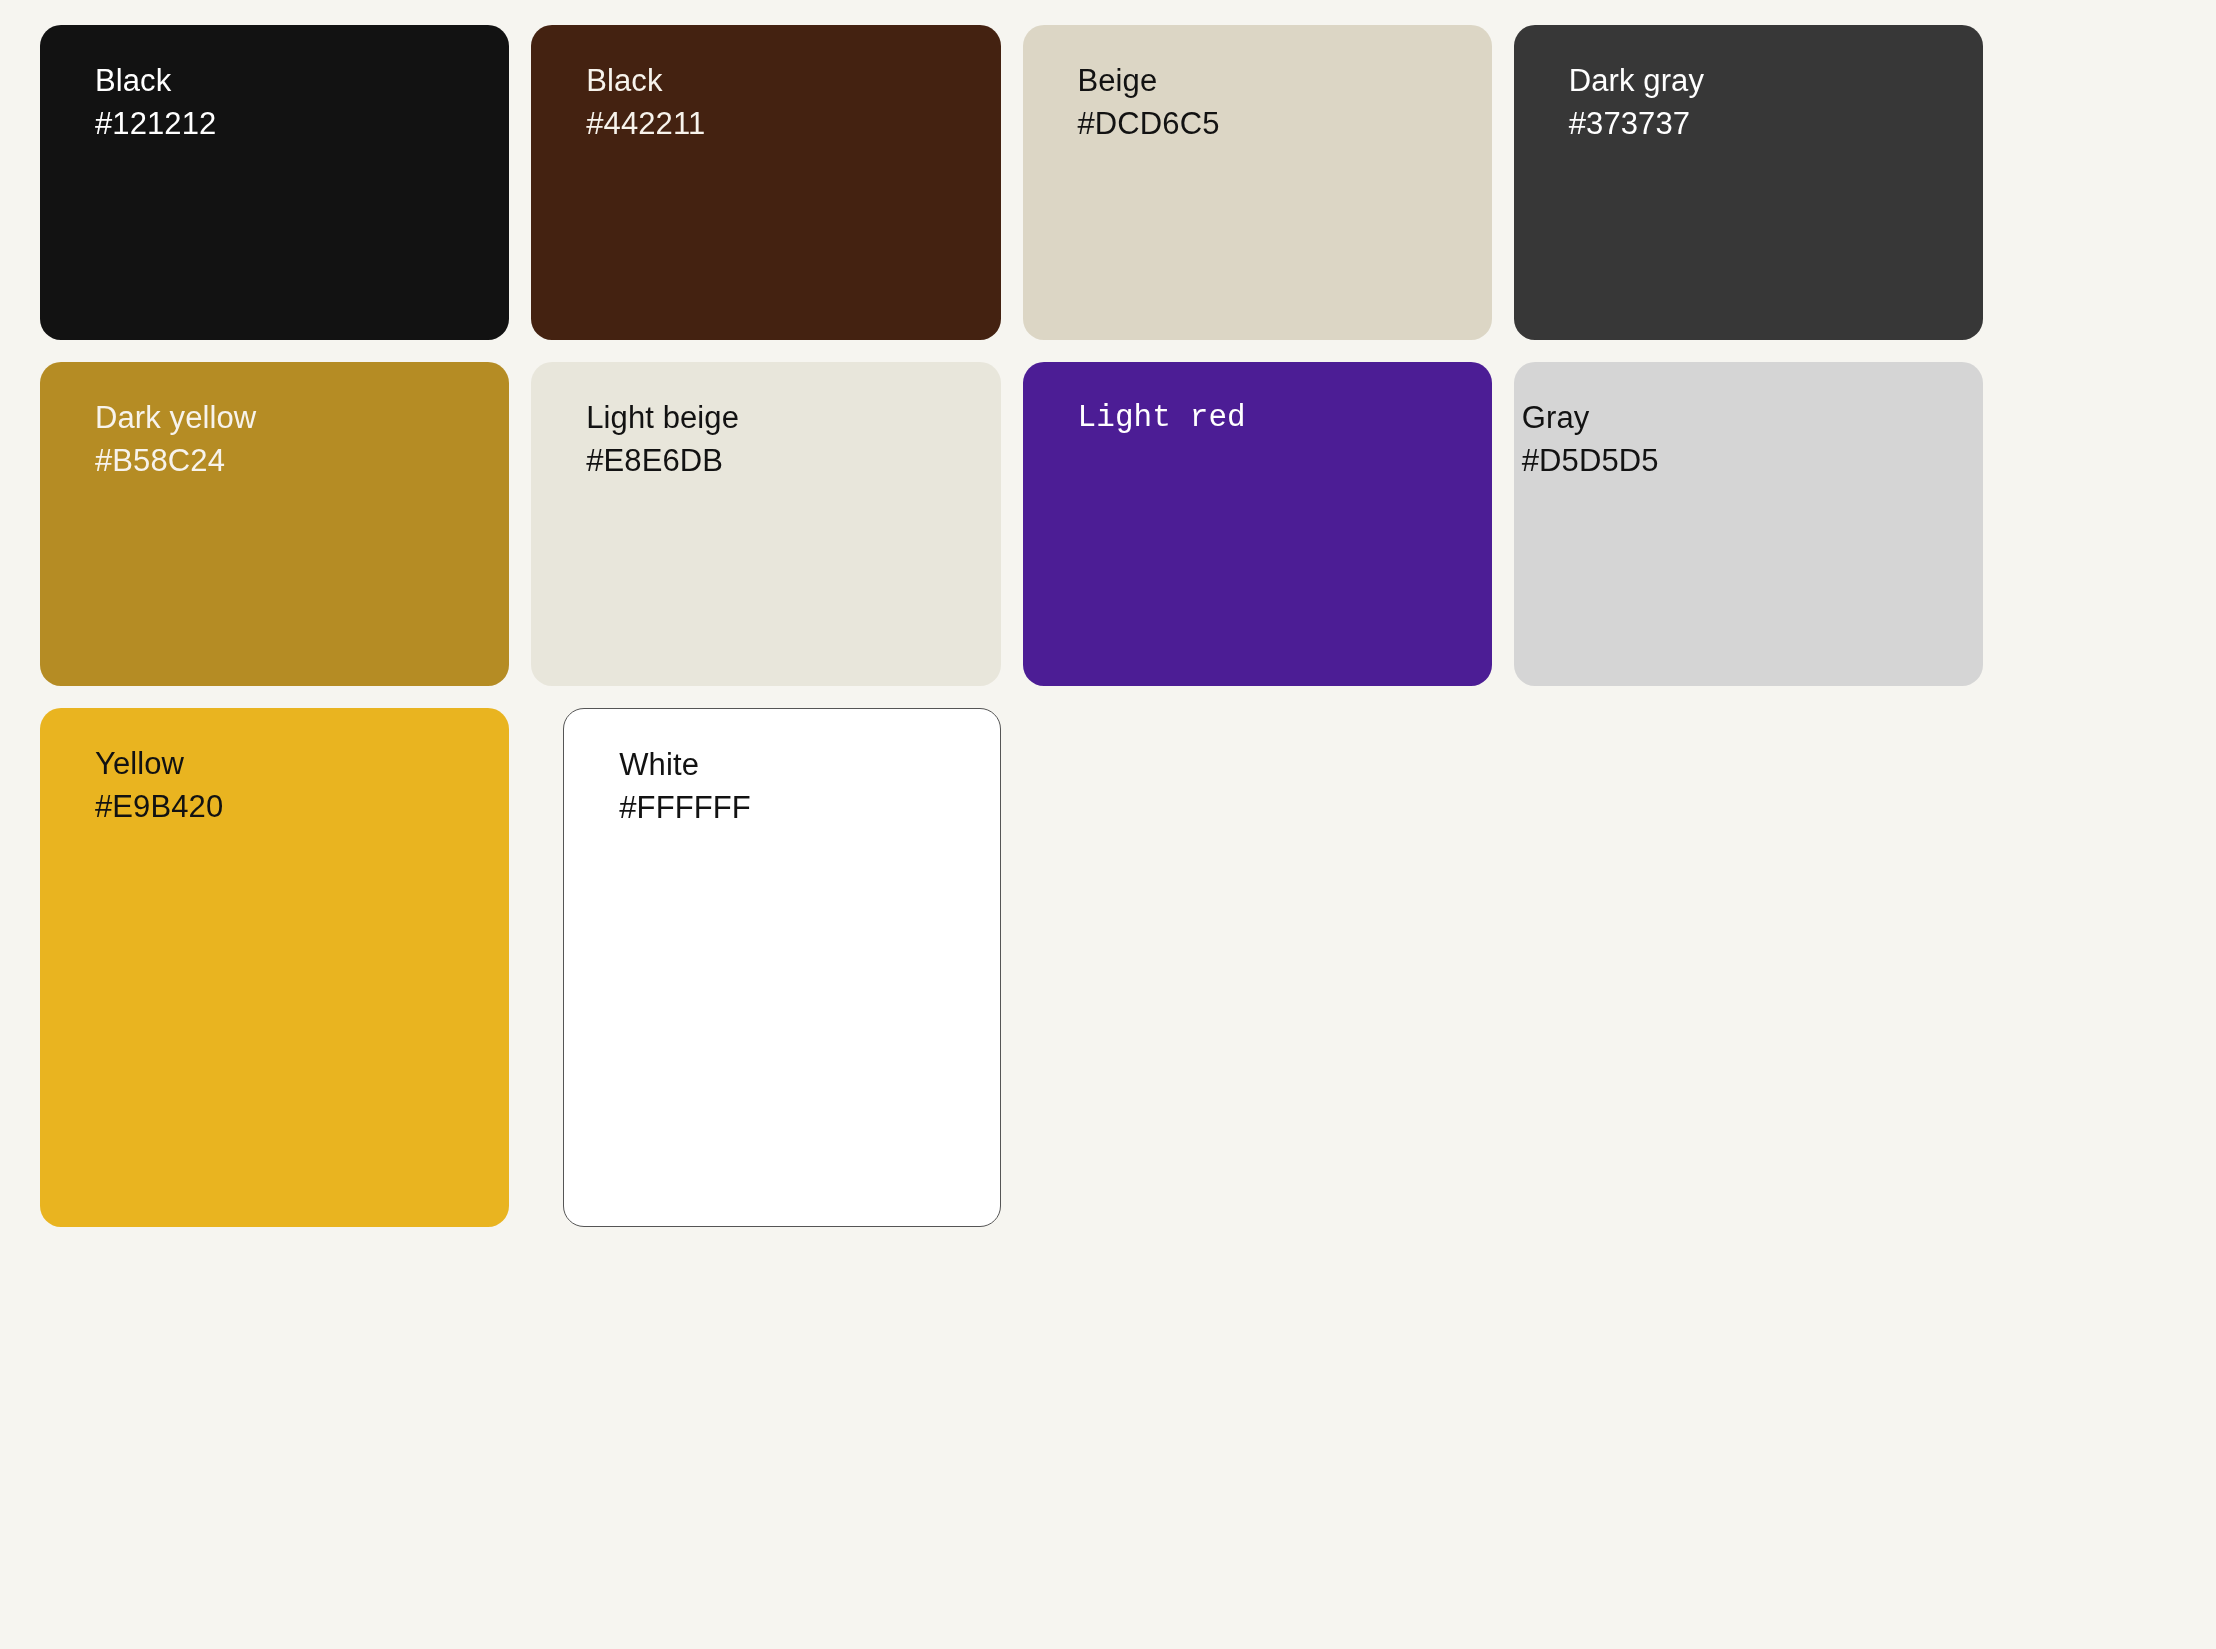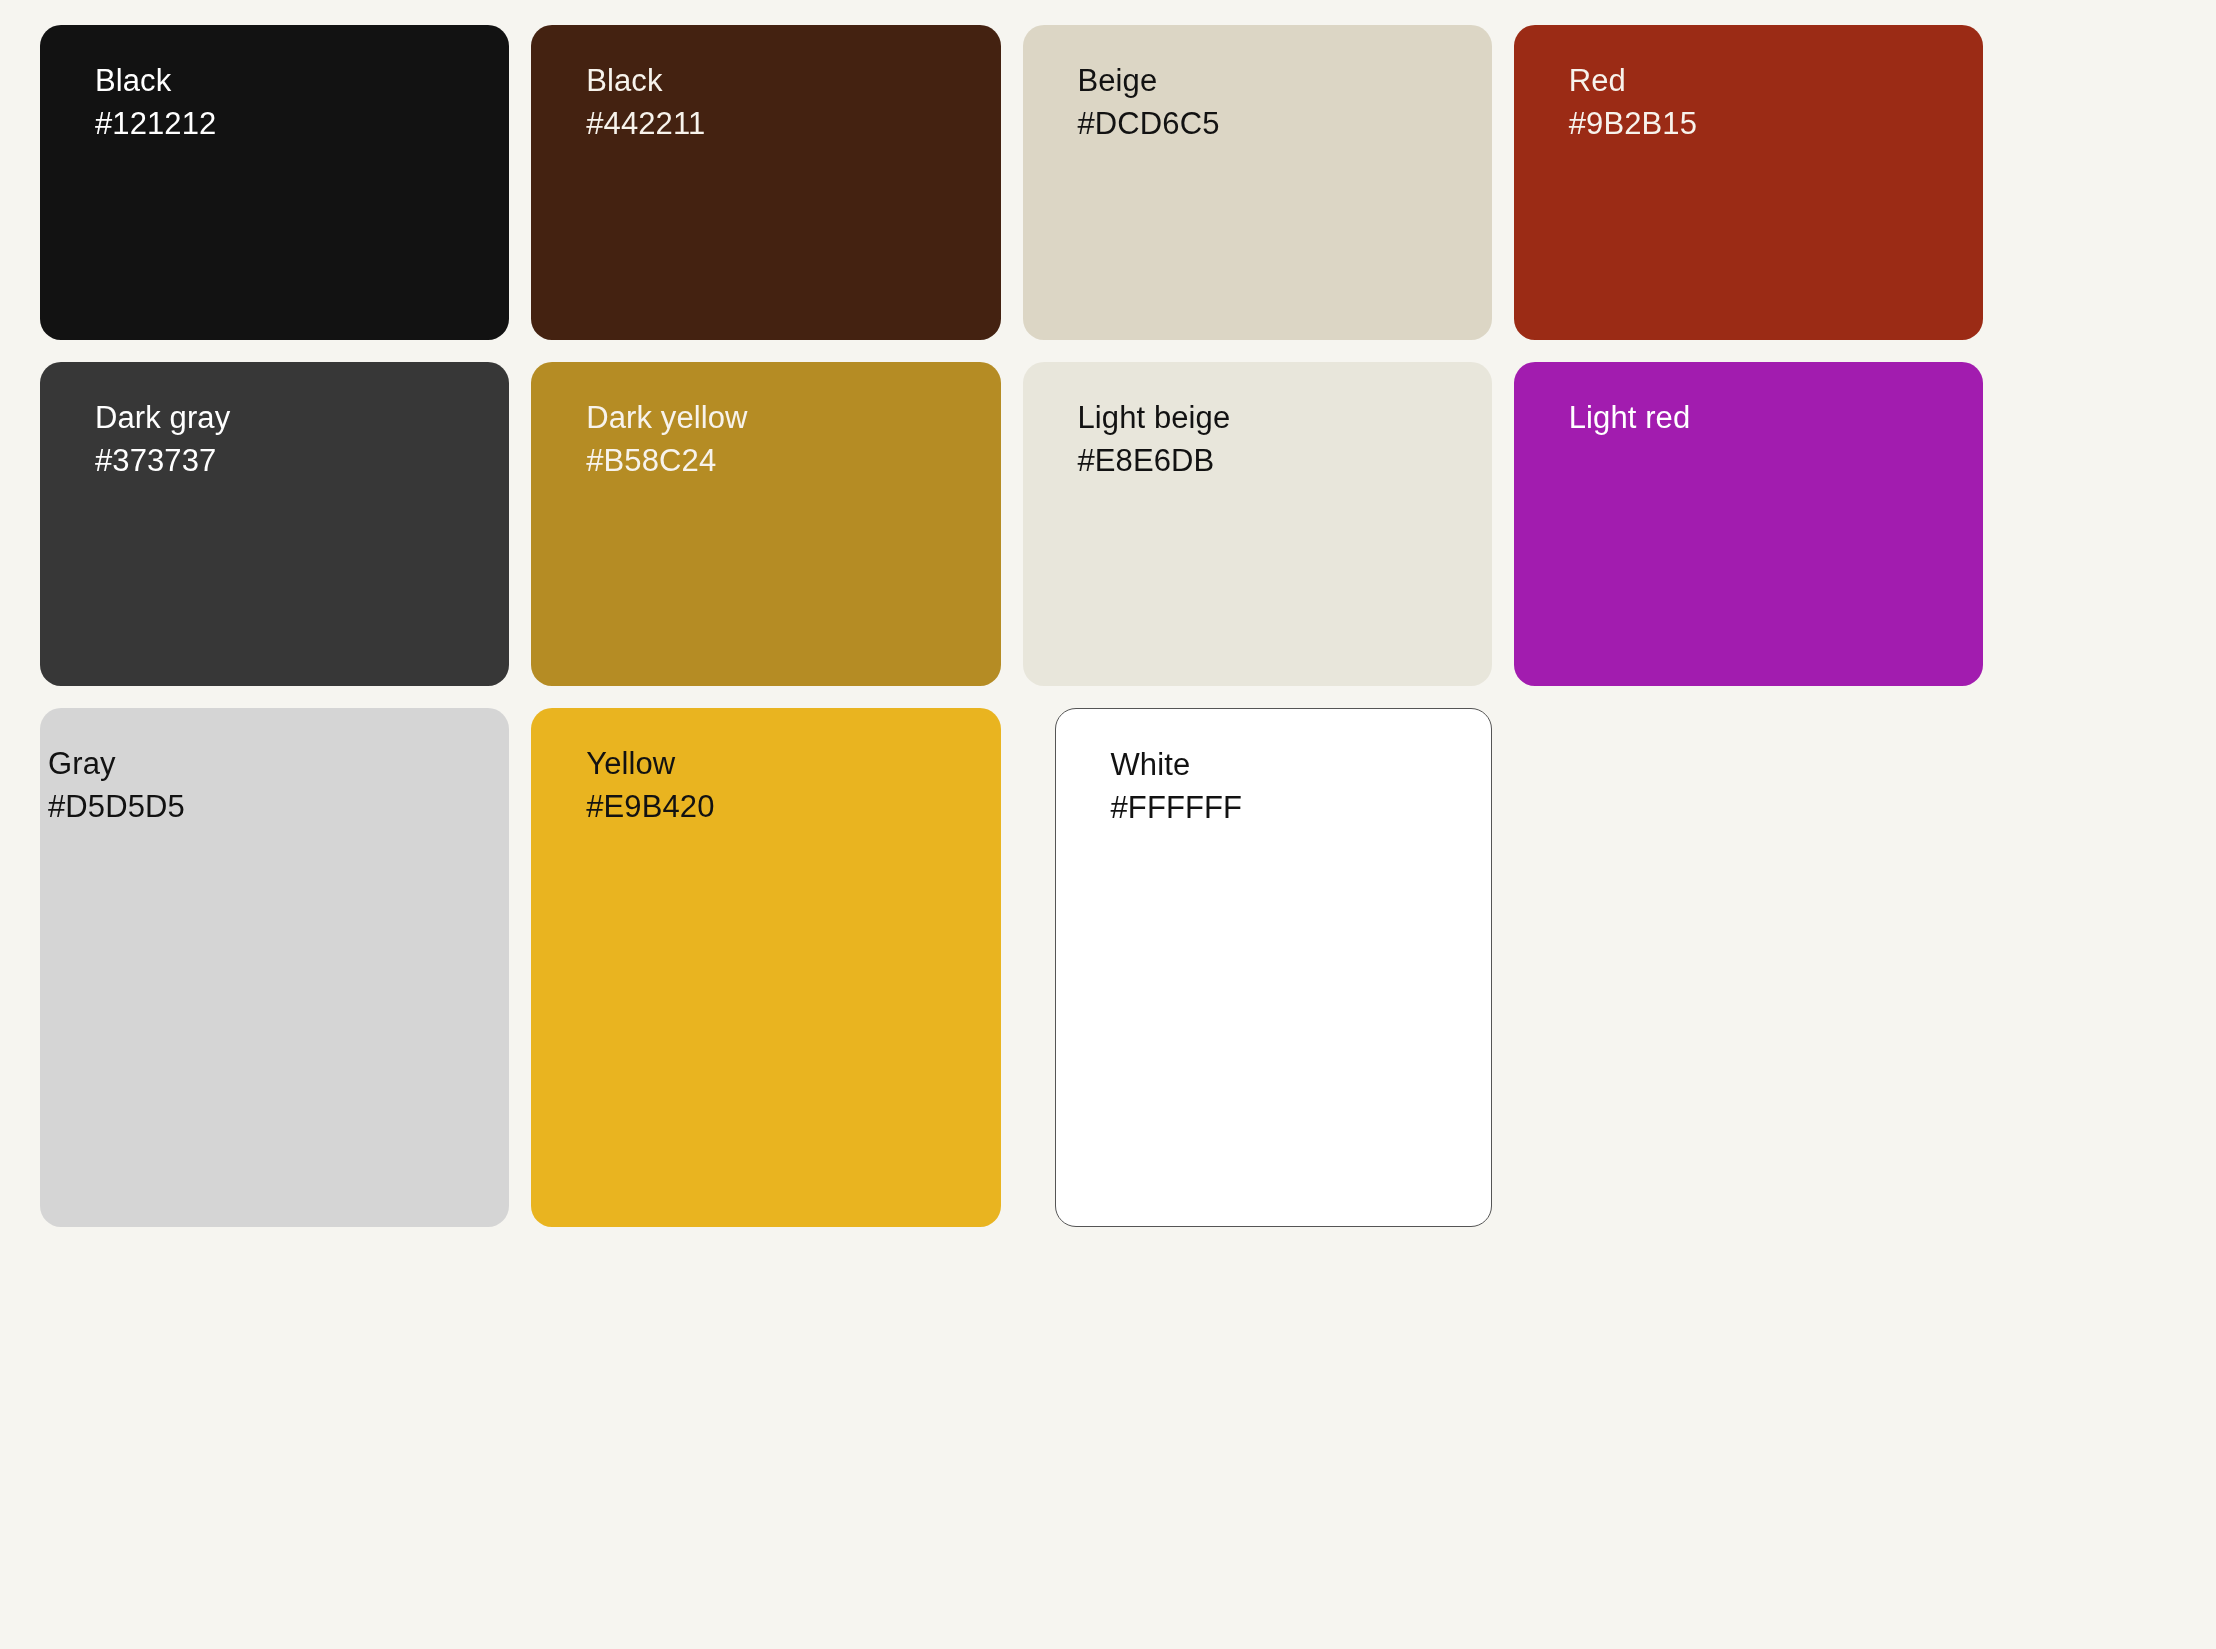--- a/index.html
+++ b/index.html
@@ -71,37 +71,33 @@
       <div class="swatch-hex">#121212</div>
     </div>
     <div class="swatch on-cream" style="background: rgb(68, 34, 17);">
       <div class="swatch-name">Black</div>
       <div class="swatch-hex">#442211</div>
     </div>
     <div class="swatch on-light" style="background: rgb(220, 214, 197);">
       <div class="swatch-name">Beige</div>
       <div class="swatch-hex">#DCD6C5</div>
     </div>
-    <div class="swatch on-cream" style="background: rgb(155, 43, 21);">
-      <div class="swatch-name">Red</div>
-      <div class="swatch-hex">#9B2B15</div>
-    </div>
     <div class="swatch on-dark" style="background: rgb(55, 55, 55);">
       <div class="swatch-name">Dark gray</div>
       <div class="swatch-hex">#373737</div>
     </div>
     <div class="swatch on-cream" style="background: rgb(181, 140, 36);">
       <div class="swatch-name">Dark yellow</div>
       <div class="swatch-hex">#B58C24</div>
     </div>
     <div class="swatch on-light" style="background: rgb(232, 230, 219);">
       <div class="swatch-name">Light beige</div>
       <div class="swatch-hex">#E8E6DB</div>
     </div>
-    <div class="swatch on-dark" style="background: #a21caf;">
+    <div class="swatch on-dark" style="background: #4c1d95; font-family: Liberation Mono, monospace;">
       <div class="swatch-name">Light red</div>
     </div>
     <div class="swatch on-light" style="background: rgb(213, 213, 213); padding-left: 8px;">
       <div class="swatch-name">Gray</div>
       <div class="swatch-hex">#D5D5D5</div>
     </div>
     <div class="swatch on-light" style="background: rgb(233, 180, 32);">
       <div class="swatch-name">Yellow</div>
       <div class="swatch-hex">#E9B420</div>
     </div>

